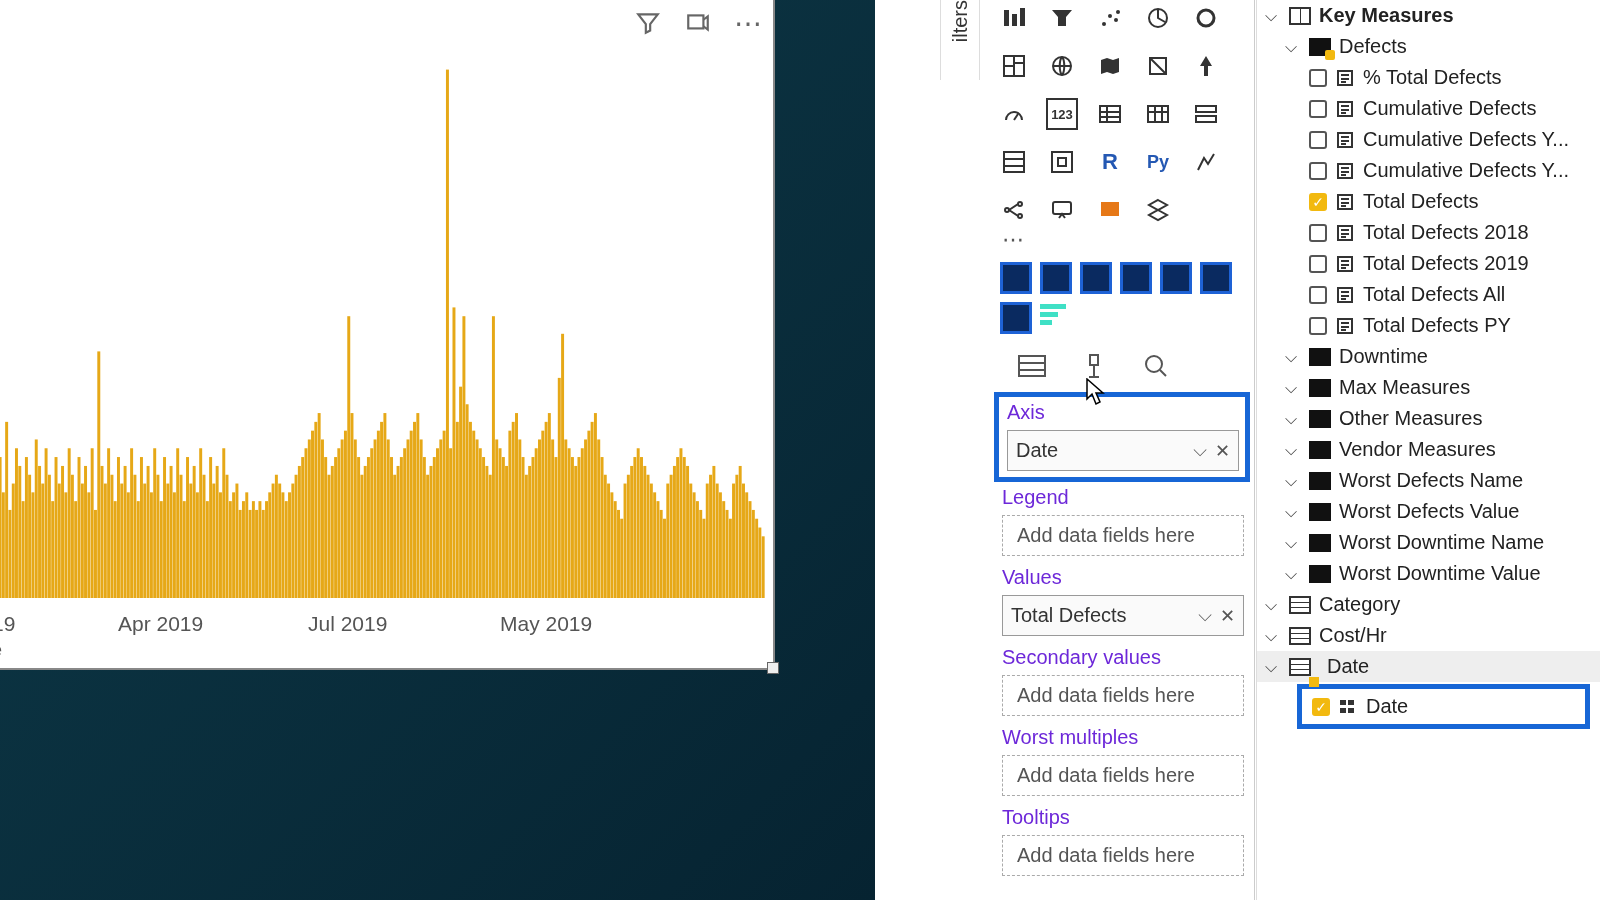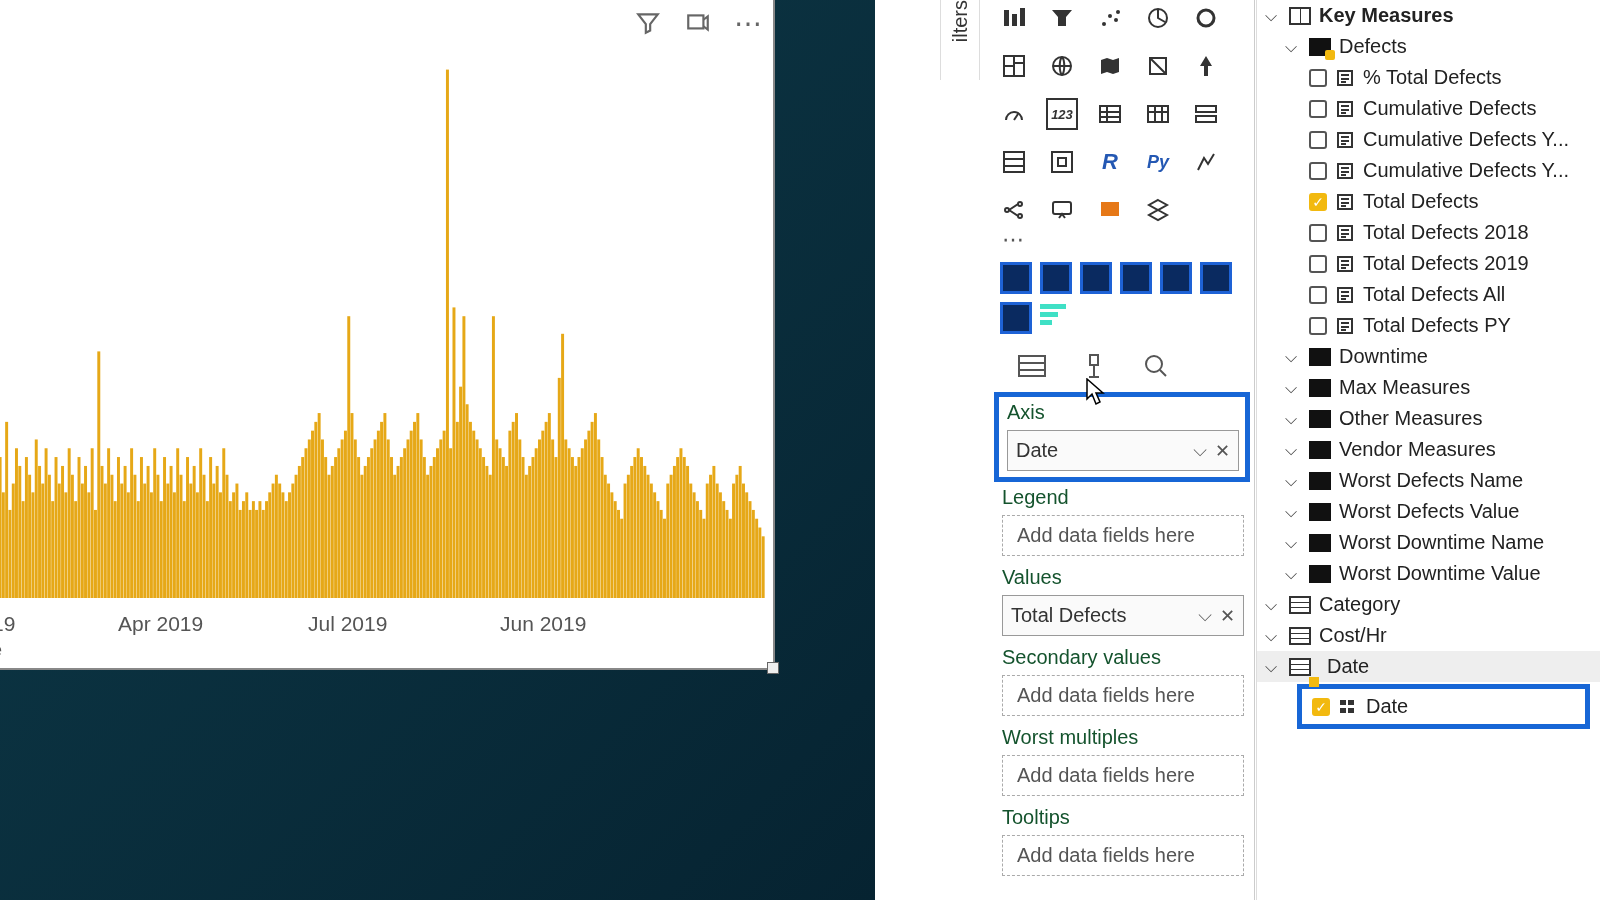--- a/index.html
+++ b/index.html
@@ -10,35 +10,35 @@
   .rh-br { right:-6px; bottom:-6px; }
   .chart-header { position:absolute; right:8px; top:14px; display:flex; gap:16px; align-items:center; }
   .hdr-icon { width:34px; height:34px; display:flex; align-items:center; justify-content:center; color:#555; }
   .chart-area { position:absolute; left:0; top:60px; right:8px; bottom:70px; }
   .chart-svg { width:100%; height:100%; }
   .x-labels { position:absolute; bottom:26px; left:0; right:8px; height:30px; color:#555; font-size:21px; }
   .xl { position:absolute; }
   .filters-strip { position:absolute; left:940px; top:0; width:40px; height:80px; border-left:1px solid #ddd; border-right:1px solid #ddd; background:#fff; display:flex; align-items:flex-start; justify-content:center; }
   .filters-text { writing-mode:vertical-rl; transform:rotate(180deg); font-size:20px; color:#333; padding-top:4px;}
   .viz-pane { position:absolute; left:990px; top:0; width:265px; height:900px; border-right:1px solid #ccc; }
-  .viz-gallery { padding:2px 8px 0 8px; display:flex; flex-wrap:wrap; gap:16px;font-style:italic; }
+  .viz-gallery { padding:2px 8px 0 8px; display:flex; flex-wrap:wrap; gap:16px; }
   .viz-item { width:32px; height:32px; display:flex; align-items:center; justify-content:center; color:#333; font-size:18px; background:#fff; }
   .viz-more { width:32px; height:24px; color:#555; font-size:22px; letter-spacing:2px; display:flex; align-items:center;}
   .custom-row { padding:8px 10px 2px 10px; display:flex; flex-wrap:wrap; gap:8px;}
   .cv { width:32px; height:32px; background:#0a2a60; border:3px solid #1e62d6; }
   .cv2 { width:32px; height:24px; display:flex; flex-direction:column; justify-content:center; gap:3px;}
   .cv2 .bar1{height:5px;background:#3fe0c5;width:26px;}
   .cv2 .bar2{height:5px;background:#3fe0c5;width:18px;}
   .cv2 .bar3{height:5px;background:#3fe0c5;width:12px;}
   .tabs-row { display:flex; gap:26px; padding:16px 0 12px 24px; }
   .tab-icon { width:36px; height:28px; display:flex; align-items:center; justify-content:center; color:#555;}
   .wells { padding:0 4px 0 4px; }
   .well-group { padding:4px 6px 6px 8px; }
   .well-group.highlight { border:5px solid #1766d6; }
-  .well-label { font-size:20px; color:#14532d; margin-bottom:6px; }
+  .well-label { font-size:20px; color:#6d28d9; margin-bottom:6px; }
   .well-box { border:1px dashed #aaa; padding:8px 8px; display:flex; align-items:center; justify-content:space-between; font-size:20px; color:#333; min-height:40px;}
   .well-box.placeholder { color:#555;padding-left:14px; }
   .well-box.filled { border:1px solid #999; background:#fafafa; }
   .pill-ctrl { display:flex; gap:8px; color:#555; font-size:18px; }
   .drill { font-size:24px; font-weight:600; padding:14px 0 0 12px; }
   .fields-pane { position:absolute; left:1256px; top:0; width:344px; height:900px; border-left:1px solid #ddd; overflow:hidden;}
   .f-row { display:flex; align-items:center; gap:8px; padding:4px 6px 4px 4px; font-size:20px; color:#222; white-space:nowrap; }
   .f-row .chev { width:20px; text-align:center; color:#444; font-size:16px;}
   .f-row .tbl-ico { width:22px; height:18px; background:#111; position:relative; }
   .tbl-ico.badge::after{ content:""; position:absolute; right:-4px; bottom:-4px; width:10px; height:10px; background:#f2b90f; border-radius:2px; }
@@ -310,21 +310,21 @@
         <rect x="756.9" y="452.9" width="2.95" height="87.1" fill="#e6a817"></rect>
         <rect x="760.2" y="461.6" width="2.95" height="78.4" fill="#e6a817"></rect>
         <rect x="763.4" y="470.3" width="2.95" height="69.7" fill="#e6a817"></rect>
         <rect x="766.7" y="479.0" width="2.95" height="61.0" fill="#e6a817"></rect>
       </svg>
   </div>
   <div class="x-labels">
     <span class="xl" style="left:0px;">19</span>
     <span class="xl" style="left:126px;">Apr 2019</span>
     <span class="xl" style="left:316px;">Jul 2019</span>
-    <span class="xl" style="left:508px;">Jun 2019</span>
+    <span class="xl" style="left:508px;">May 2019</span>
     <span class="xl" style="left:0px; top:28px; font-size:18px;">e</span>
   </div>
 </div>
 
 <div class="filters-strip">
   <span class="filters-text">ilters</span>
 </div>
 
 <div class="viz-pane">
   <div class="viz-gallery">

